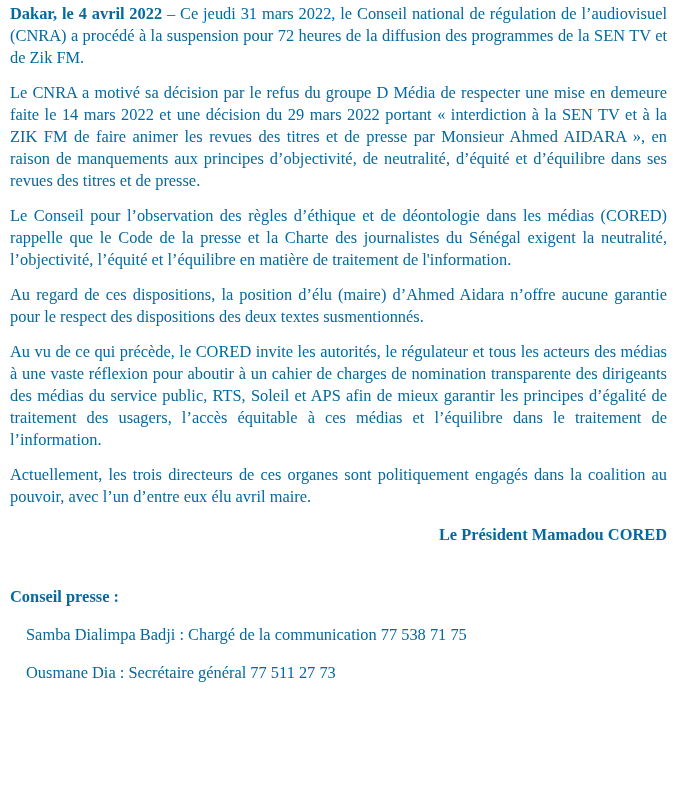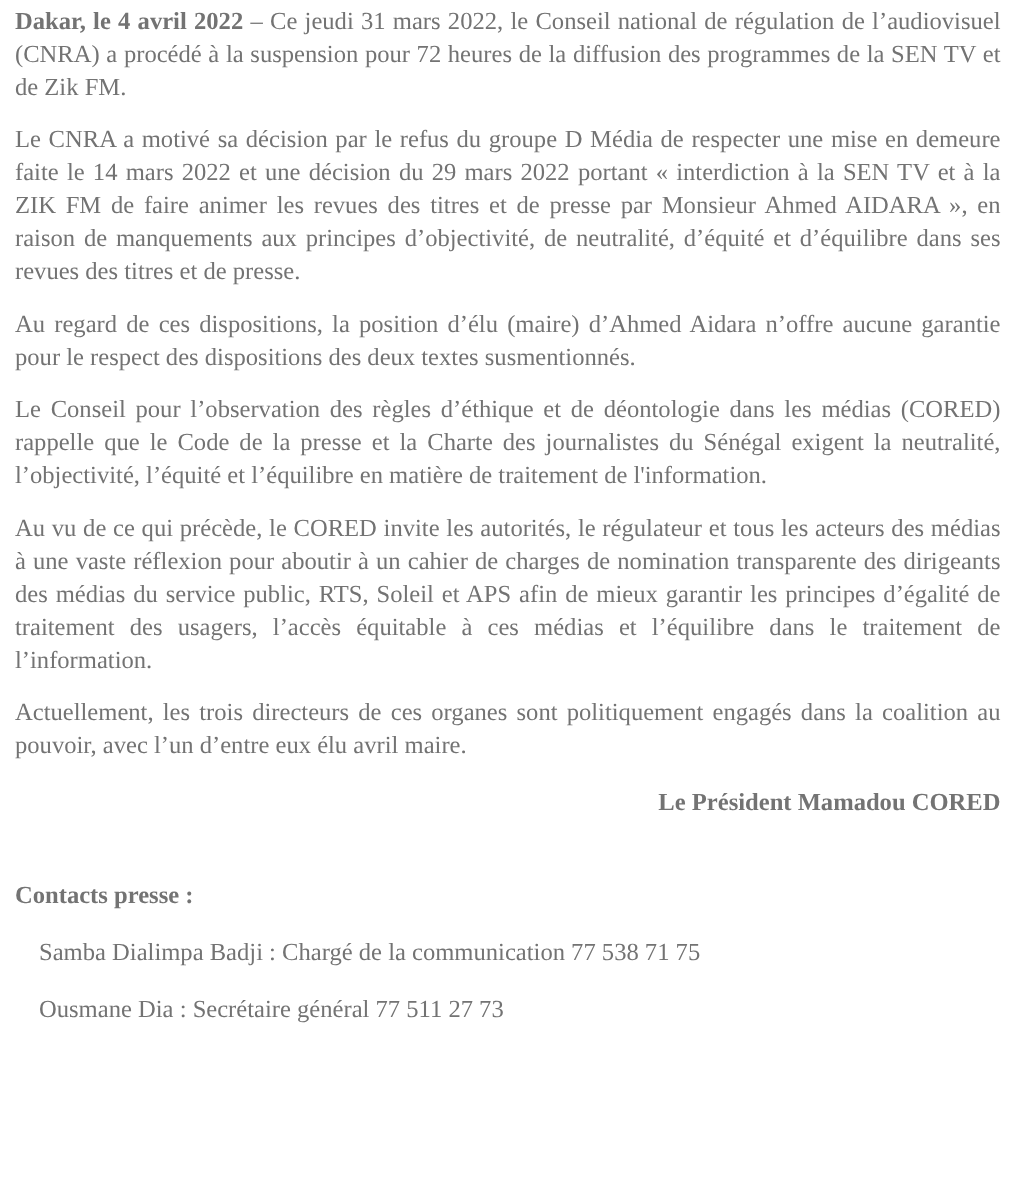--- a/index.html
+++ b/index.html
@@ -14,21 +14,21 @@
     overflow: hidden;
   }
   .page {
     width: 677px;
     height: 791px;
     box-sizing: border-box;
     padding: 3px 10px 0 10px;
     font-family: "Liberation Serif", "DejaVu Serif", serif;
     font-size: 16.4px;
     line-height: 22px;
-    color: #737373;
+    color: #0369a1;
     background: #ffffff;
   }
   .para {
     margin: 0 0 13px 0;
     text-align: justify;
   }
   .lead-bold {
     font-weight: bold;
   }
   .signature {
@@ -48,31 +48,31 @@
 </style>
 </head>
 <body>
 
 <div class="page">
 
   <p class="para"><span class="lead-bold">Dakar, le 4 avril 2022</span><span> – Ce jeudi 31 mars 2022, le Conseil national de régulation de l’audiovisuel (CNRA) a procédé à la suspension pour 72 heures de la diffusion des programmes de la SEN TV et de Zik FM.</span></p>
 
   <p class="para">Le CNRA a motivé sa décision par le refus du groupe D Média de respecter une mise en demeure faite le 14 mars 2022 et une décision du 29 mars 2022 portant « interdiction à la SEN TV et à la ZIK FM de faire animer les revues des titres et de presse par Monsieur Ahmed AIDARA », en raison de manquements aux principes d’objectivité, de neutralité, d’équité et d’équilibre dans ses revues des titres et de presse.</p>
 
+  <p class="para">Le Conseil pour l’observation des règles d’éthique et de déontologie dans les médias (CORED) rappelle que le Code de la presse et la Charte des journalistes du Sénégal exigent la neutralité, l’objectivité, l’équité et l’équilibre en matière de traitement de l'information.</p>
+
   <p class="para">Au regard de ces dispositions, la position d’élu (maire) d’Ahmed Aidara n’offre aucune garantie pour le respect des dispositions des deux textes susmentionnés.</p>
-
-  <p class="para">Le Conseil pour l’observation des règles d’éthique et de déontologie dans les médias (CORED) rappelle que le Code de la presse et la Charte des journalistes du Sénégal exigent la neutralité, l’objectivité, l’équité et l’équilibre en matière de traitement de l'information.</p>
 
 
 
   <p class="para">Au vu de ce qui précède, le CORED invite les autorités, le régulateur et tous les acteurs des médias à une vaste réflexion pour aboutir à un cahier de charges de nomination transparente des dirigeants des médias du service public, RTS, Soleil et APS afin de mieux garantir les principes d’égalité de traitement des usagers, l’accès équitable à ces médias et l’équilibre dans le traitement de l’information.</p>
 
   <p class="para">Actuellement, les trois directeurs de ces organes sont politiquement engagés dans la coalition au pouvoir, avec l’un d’entre eux élu avril maire.</p>
 
   <p class="signature">Le Président Mamadou CORED</p>
 
   <div class="contacts">
-    <div class="contacts-heading">Contacts presse :</div>
+    <div class="contacts-heading">Conseil presse :</div>
     <div class="contact-line">Samba Dialimpa Badji : Chargé de la communication 77 538 71 75</div>
     <div class="contact-line">Ousmane Dia : Secrétaire général 77 511 27 73</div>
   </div>
 
 </div>
 
 </body></html>

